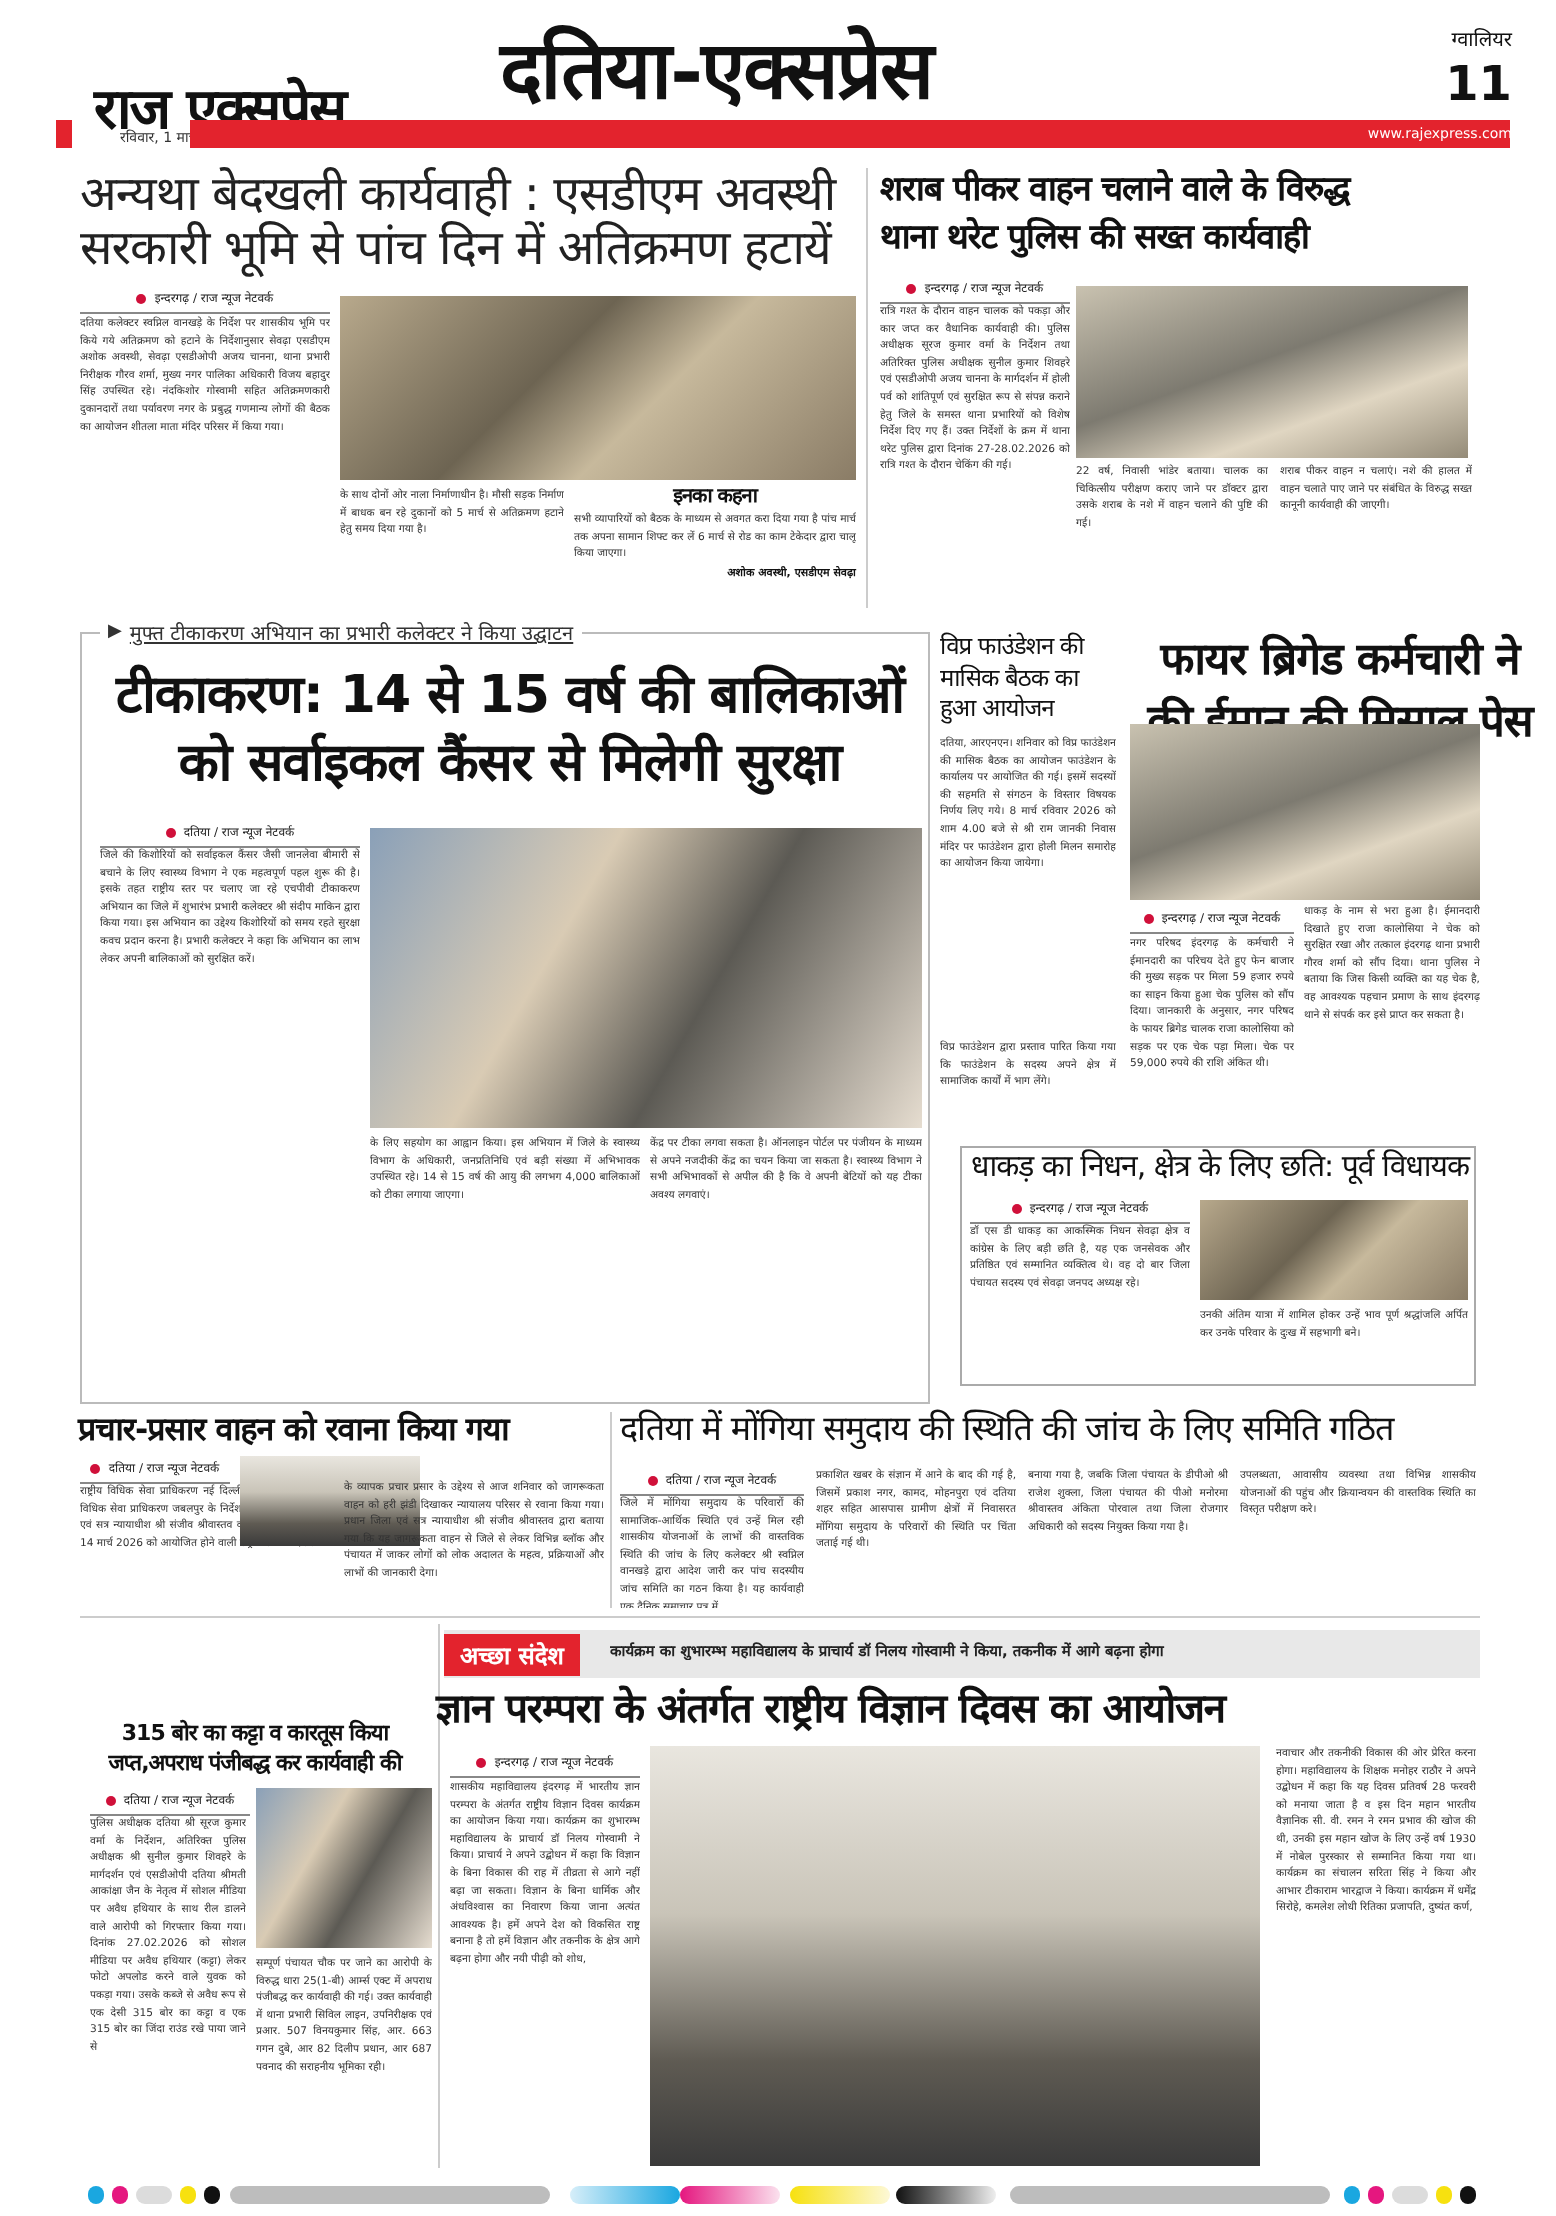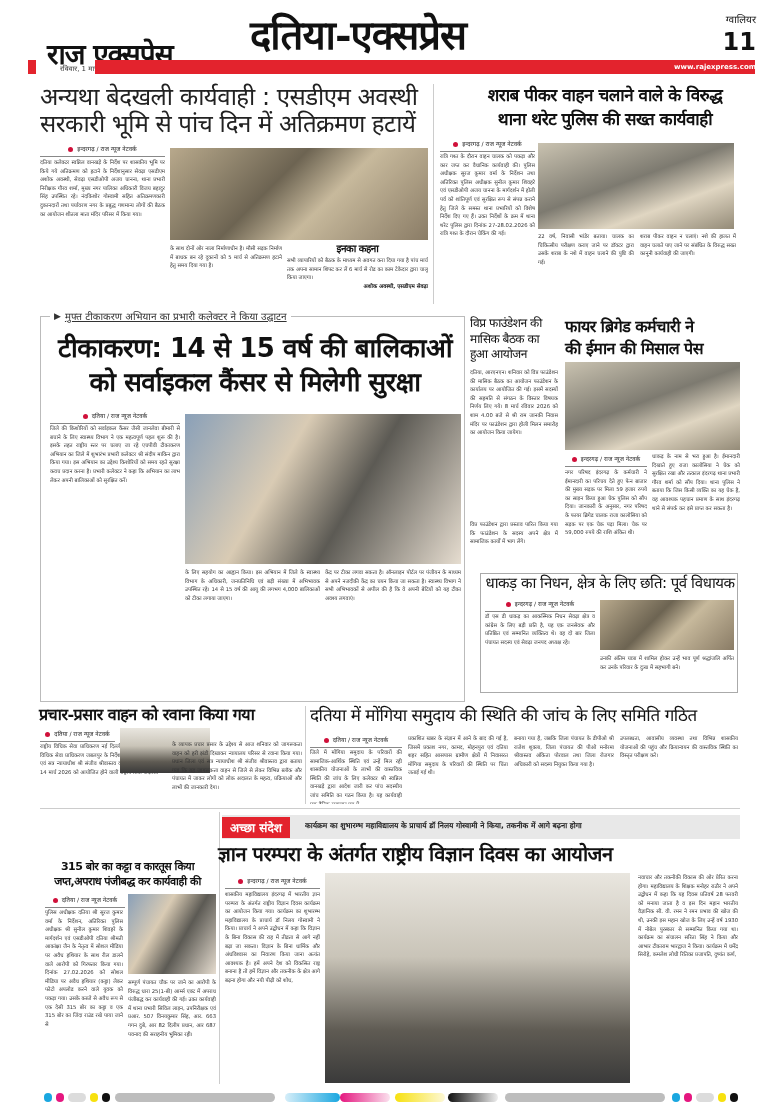--- a/index.html
+++ b/index.html
@@ -4,21 +4,21 @@
 <style>
 *{box-sizing:border-box;margin:0;padding:0}
 body{width:778px;height:1108px;background:#fff;font-family:"DejaVu Sans",sans-serif;color:#111;position:relative;overflow:hidden}
 .abs{position:absolute}
 .masthead-left{left:47px;top:34px;font-family:"DejaVu Serif",serif;font-weight:bold;font-size:28px;letter-spacing:-1px}
 .red-bar{background:#e3232d}
 .date{left:60px;top:64px;font-size:7px;color:#333}
 .main-title{left:250px;top:6px;font-family:"DejaVu Serif",serif;font-weight:bold;font-size:40px;letter-spacing:-1px}
 .city{right:22px;top:12px;font-size:10px;font-family:"DejaVu Serif",serif}
 .pageno{right:22px;top:28px;font-size:24px;font-weight:bold}
-.url{right:22px;top:63px;font-size:7px;color:#fff;font-weight:bold}
+.url{right:22px;top:63px;font-size:7px;color:#fff;font-weight:normal}
 .hl{font-family:"DejaVu Sans",sans-serif;font-weight:bold;line-height:1.12;letter-spacing:-0.5px}
 .hl-thin{font-weight:normal}
 .byline{font-size:6px;color:#222;padding-bottom:3px;border-bottom:1px solid #888;display:flex;align-items:center;gap:4px}
 .byline .dot{width:5px;height:5px;border-radius:50%;background:#d0103a;display:inline-block}
 .text{font-size:5.3px;line-height:8.6px;color:#333;text-align:justify}
 .photo{background:linear-gradient(135deg,#b8a98c,#6d6452 40%,#c7b99c 60%,#8a7c66);}
 .photo2{background:linear-gradient(160deg,#c9c2b0,#7d7a70 45%,#e0d6c2 70%,#948b78)}
 .photo3{background:linear-gradient(120deg,#8aa0b8,#d9cbb4 35%,#5c5a54 60%,#e6ddd0)}
 .photo4{background:linear-gradient(180deg,#e9e6df,#c9c4b8 40%,#5f5b53 75%,#3a3a3a)}
 .box{border:1px solid #999}
@@ -51,21 +51,21 @@
 <div class="abs photo" style="left:170px;top:148px;width:258px;height:92px"></div>
 <div class="abs text" style="left:170px;top:244px;width:112px;height:54px;overflow:hidden">के साथ दोनों ओर नाला निर्माणाधीन है। मौसी सड़क निर्माण में बाधक बन रहे दुकानों को 5 मार्च से अतिक्रमण हटाने हेतु समय दिया गया है।</div>
 <div class="abs" style="left:287px;top:243px;width:141px">
   <div class="hl" style="font-size:10px;text-align:center">इनका कहना</div>
   <div class="text" style="margin-top:2px;height:26px;overflow:hidden">सभी व्यापारियों को बैठक के माध्यम से अवगत करा दिया गया है पांच मार्च तक अपना सामान शिफ्ट कर लें 6 मार्च से रोड का काम टेकेदार द्वारा चालू किया जाएगा।</div>
   <div style="font-size:5.5px;text-align:right;font-weight:bold">अशोक अवस्थी, एसडीएम सेवढ़ा</div>
 </div>
 
 <div class="abs rule" style="left:433px;top:84px;width:1px;height:220px"></div>
 
-<div class="abs hl" style="left:440px;top:84px;width:330px;font-size:17px;text-align:center;line-height:1.4">
+<div class="abs hl" style="left:440px;top:84px;width:330px;font-size:17px;text-align:left;line-height:1.4">
   <div>शराब पीकर वाहन चलाने वाले के विरुद्ध</div>
   <div>थाना थरेट पुलिस की सख्त कार्यवाही</div>
 </div>
 <div class="abs byline" style="left:440px;top:140px;width:95px;justify-content:center">
     <span class="dot"></span>
     <span>इन्दरगढ़ / राज न्यूज नेटवर्क</span>
   </div>
 <div class="abs text" style="left:440px;top:152px;width:95px;height:150px;overflow:hidden">रात्रि गश्त के दौरान वाहन चालक को पकड़ा और कार जप्त कर वैधानिक कार्यवाही की। पुलिस अधीक्षक सूरज कुमार वर्मा के निर्देशन तथा अतिरिक्त पुलिस अधीक्षक सुनील कुमार शिवहरे एवं एसडीओपी अजय चानना के मार्गदर्शन में होली पर्व को शांतिपूर्ण एवं सुरक्षित रूप से संपन्न कराने हेतु जिले के समस्त थाना प्रभारियों को विशेष निर्देश दिए गए हैं। उक्त निर्देशों के क्रम में थाना थरेट पुलिस द्वारा दिनांक 27-28.02.2026 को रात्रि गश्त के दौरान चेकिंग की गई।</div>
 <div class="abs photo2" style="left:538px;top:143px;width:196px;height:86px"></div>
 <div class="abs text" style="left:538px;top:232px;width:96px;height:70px;overflow:hidden">22 वर्ष, निवासी भांडेर बताया। चालक का चिकित्सीय परीक्षण कराए जाने पर डॉक्टर द्वारा उसके शराब के नशे में वाहन चलाने की पुष्टि की गई।</div>
@@ -86,21 +86,21 @@
   </div>
 <div class="abs text" style="left:50px;top:424px;width:130px;height:272px;overflow:hidden">जिले की किशोरियों को सर्वाइकल कैंसर जैसी जानलेवा बीमारी से बचाने के लिए स्वास्थ्य विभाग ने एक महत्वपूर्ण पहल शुरू की है। इसके तहत राष्ट्रीय स्तर पर चलाए जा रहे एचपीवी टीकाकरण अभियान का जिले में शुभारंभ प्रभारी कलेक्टर श्री संदीप माकिन द्वारा किया गया। इस अभियान का उद्देश्य किशोरियों को समय रहते सुरक्षा कवच प्रदान करना है। प्रभारी कलेक्टर ने कहा कि अभियान का लाभ लेकर अपनी बालिकाओं को सुरक्षित करें।</div>
 <div class="abs photo3" style="left:185px;top:414px;width:276px;height:150px"></div>
 <div class="abs text" style="left:185px;top:568px;width:135px;height:128px;overflow:hidden">के लिए सहयोग का आह्वान किया। इस अभियान में जिले के स्वास्थ्य विभाग के अधिकारी, जनप्रतिनिधि एवं बड़ी संख्या में अभिभावक उपस्थित रहे। 14 से 15 वर्ष की आयु की लगभग 4,000 बालिकाओं को टीका लगाया जाएगा।</div>
 <div class="abs text" style="left:325px;top:568px;width:136px;height:128px;overflow:hidden">केंद्र पर टीका लगवा सकता है। ऑनलाइन पोर्टल पर पंजीयन के माध्यम से अपने नजदीकी केंद्र का चयन किया जा सकता है। स्वास्थ्य विभाग ने सभी अभिभावकों से अपील की है कि वे अपनी बेटियों को यह टीका अवश्य लगवाएं।</div>
 
 <div class="abs hl hl-thin" style="left:470px;top:316px;width:90px;font-size:12px;text-align:left;line-height:1.3">विप्र फाउंडेशन की मासिक बैठक का हुआ आयोजन</div>
 <div class="abs text" style="left:470px;top:368px;width:88px;height:160px;overflow:hidden">दतिया, आरएनएन। शनिवार को विप्र फाउंडेशन की मासिक बैठक का आयोजन फाउंडेशन के कार्यालय पर आयोजित की गई। इसमें सदस्यों की सहमति से संगठन के विस्तार विषयक निर्णय लिए गये। 8 मार्च रविवार 2026 को शाम 4.00 बजे से श्री राम जानकी निवास मंदिर पर फाउंडेशन द्वारा होली मिलन समारोह का आयोजन किया जायेगा।</div>
 <div class="abs text" style="left:470px;top:520px;width:88px;height:40px;overflow:hidden">विप्र फाउंडेशन द्वारा प्रस्ताव पारित किया गया कि फाउंडेशन के सदस्य अपने क्षेत्र में सामाजिक कार्यों में भाग लेंगे।</div>
 
-<div class="abs hl" style="left:565px;top:316px;width:210px;font-size:16px;text-align:left;line-height:1.4">
+<div class="abs hl" style="left:565px;top:316px;width:210px;font-size:22px;text-align:center;line-height:1.4">
   <div>फायर ब्रिगेड कर्मचारी ने</div>
   <div>की ईमान की मिसाल पेस</div>
 </div>
 <div class="abs photo2" style="left:565px;top:362px;width:175px;height:88px"></div>
 <div class="abs byline" style="left:565px;top:455px;width:82px;justify-content:center">
     <span class="dot"></span>
     <span>इन्दरगढ़ / राज न्यूज नेटवर्क</span>
   </div>
 <div class="abs text" style="left:565px;top:468px;width:82px;height:92px;overflow:hidden">नगर परिषद इंदरगढ़ के कर्मचारी ने ईमानदारी का परिचय देते हुए फेन बाजार की मुख्य सड़क पर मिला 59 हजार रुपये का साइन किया हुआ चेक पुलिस को सौंप दिया। जानकारी के अनुसार, नगर परिषद के फायर ब्रिगेड चालक राजा कालोसिया को सड़क पर एक चेक पड़ा मिला। चेक पर 59,000 रुपये की राशि अंकित थी।</div>
 <div class="abs text" style="left:652px;top:452px;width:88px;height:108px;overflow:hidden">धाकड़ के नाम से भरा हुआ है। ईमानदारी दिखाते हुए राजा कालोसिया ने चेक को सुरक्षित रखा और तत्काल इंदरगढ़ थाना प्रभारी गौरव शर्मा को सौंप दिया। थाना पुलिस ने बताया कि जिस किसी व्यक्ति का यह चेक है, वह आवश्यक पहचान प्रमाण के साथ इंदरगढ़ थाने से संपर्क कर इसे प्राप्त कर सकता है।</div>

